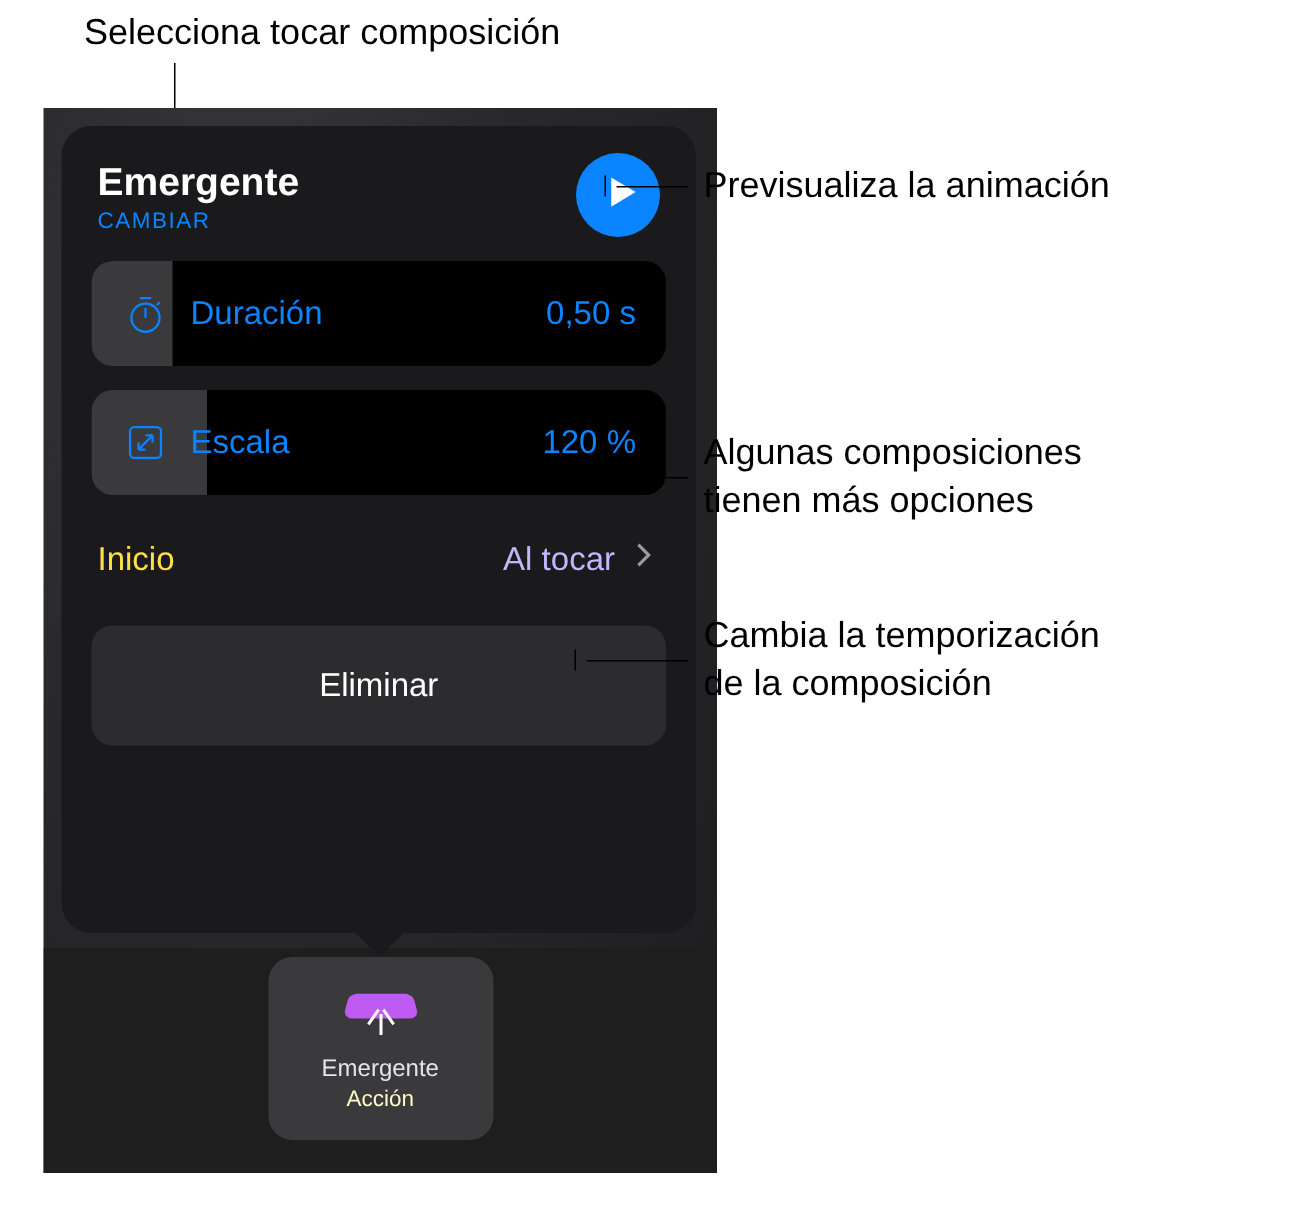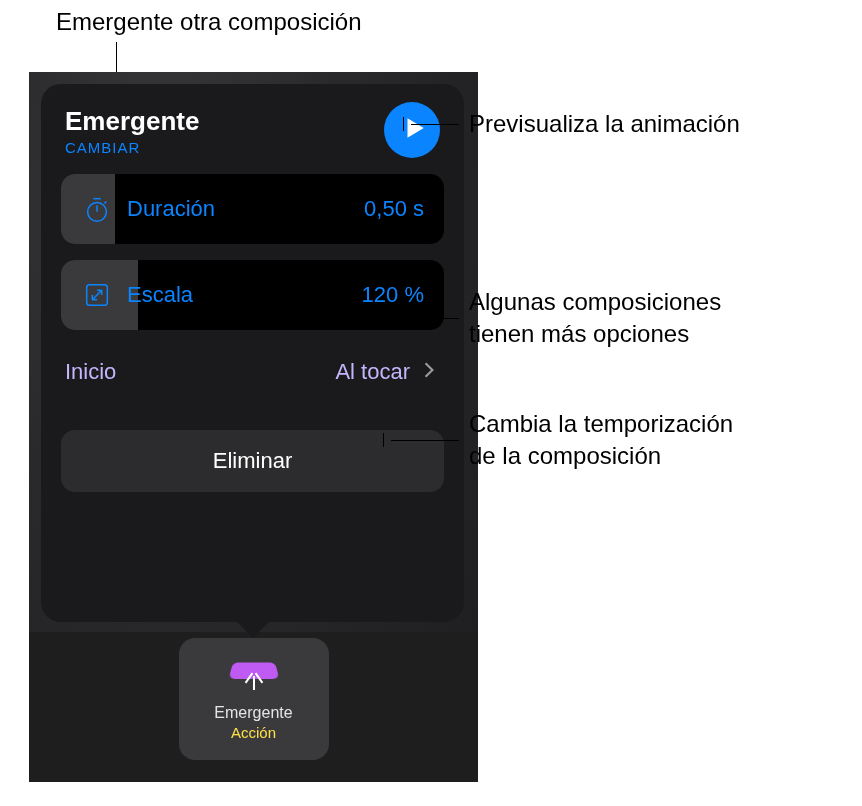--- a/index.html
+++ b/index.html
@@ -107,34 +107,34 @@
       z-index: 0;
     }
     .row > :not(.row-fill) { position: relative; z-index: 1; }
 
     .start-row {
       display: flex;
       align-items: center;
       padding: 12px 8px 12px 4px;
       gap: 12px;
     }
-    .start-label { color: #c4b5fd; font-size: 22px; }
+    .start-label { color: #fde047; font-size: 22px; }
     .start-value { margin-left: auto; color: #c4b5fd; font-size: 22px; }
     .chevron { stroke: #9a9a9e; }
 
     .delete-btn {
       background: #2c2c2e;
       border-radius: 14px;
-      height: 62px;
+      height: 80px;
       display: flex;
       align-items: center;
       justify-content: center;
       color: #ffffff;
       font-size: 22px;
-      margin-top: 16px;
+      margin-top: 2px;
     }
 
     
     .thumb {
       position: absolute;
       left: 50%;
       transform: translateX(-50%);
       bottom: 22px;
       width: 150px;
       height: 122px;
@@ -161,21 +161,21 @@
       position: absolute; left: 50%; top: 18px;
       width: 2px; height: 14px; background: #fff;
       transform: translateX(-50%);
     }
     .thumb-glyph .arrow::before, .thumb-glyph .arrow::after {
       content: ""; position: absolute; bottom: 6px; width: 2px; height: 12px; background: #fff;
     }
     .thumb-glyph .arrow::before { left: -5px; transform: rotate(35deg); }
     .thumb-glyph .arrow::after  { left: 5px;  transform: rotate(-35deg); }
     .thumb-title { color: #e4e4e6; font-size: 16px; font-weight: 500; }
-    .thumb-sub   { color: #fde047; font-size: 15px; margin-top: -4px; }
+    .thumb-sub   { color: #fef9c3; font-size: 15px; margin-top: -4px; }
 
     
     .callout {
       position: absolute;
       color: #000;
       font-size: 24px;
       line-height: 1.35;
     }
     .callout .line {
       position: absolute;
@@ -208,21 +208,21 @@
     .c-options .endcap { top: 25px; left: -86px; }
 
     .c-timing { top: 392px; margin-top: 16px; }
     .c-timing .line { top: 32px; width: 68px; }
     .c-timing .endcap { top: 25px; left: -86px; }
   </style>
 </head>
 <body>
 
 <div class="callout c-top">
-  <span>Emergente otra composición</span>
+  <span>Selecciona tocar composición</span>
   <span class="vline"></span>
 </div>
 
 <div class="app-bg">
 
   <div class="bottom-bar"></div>
 
   <div class="panel">
 
     <div class="panel-header">

